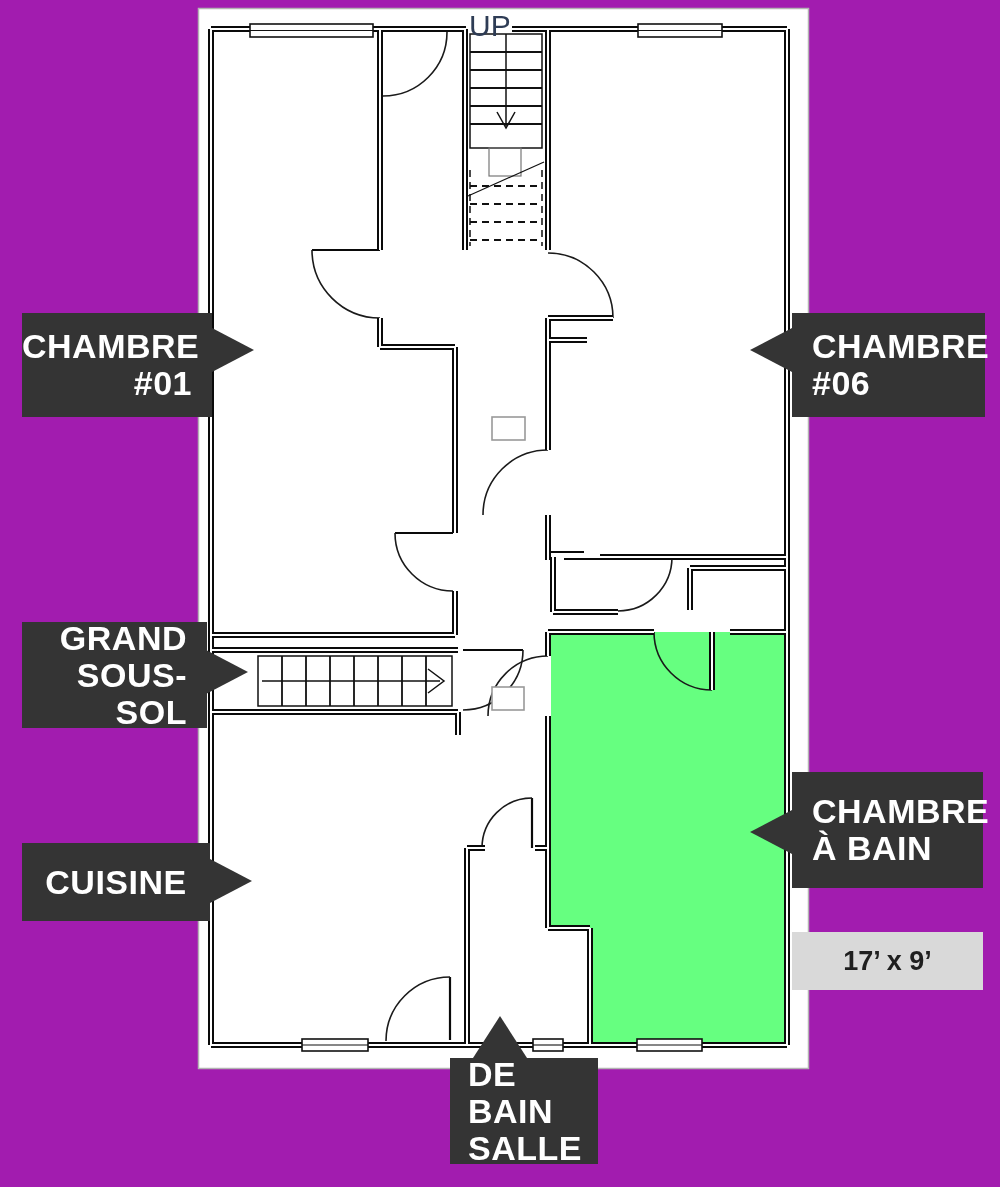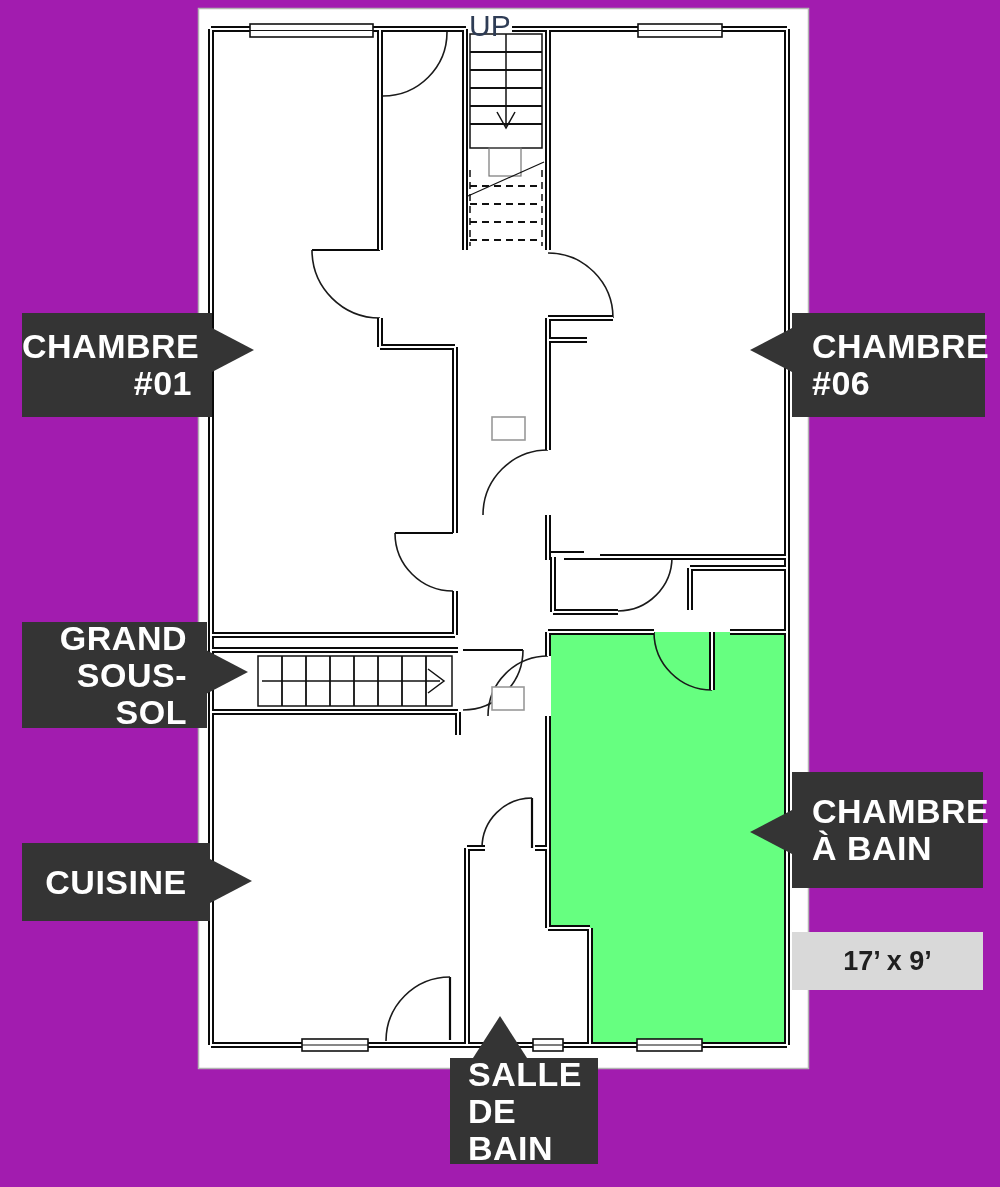--- a/index.html
+++ b/index.html
@@ -167,18 +167,18 @@
   <div class="arr arr-right" style="left:210px;top:859px;"></div>
 
   <div class="callout align-left" style="left:792px;top:772px;width:191px;height:116px;">
     <div>CHAMBRE</div>
     <div>À BAIN</div>
   </div>
   <div class="arr arr-left" style="left:750px;top:810px;"></div>
   <div class="size-tag" style="left:792px;top:888px;width:191px;height:58px;">17’ x 9’</div>
 
   <div class="callout align-left" style="left:450px;top:1058px;width:148px;height:106px;padding-left:18px;">
+    <div>DE BAIN</div>
     <div>SALLE</div>
-    <div>DE BAIN</div>
   </div>
   <div class="arr arr-up" style="left:473px;top:1016px;"></div>
 
 </div>
 
 </body></html>

